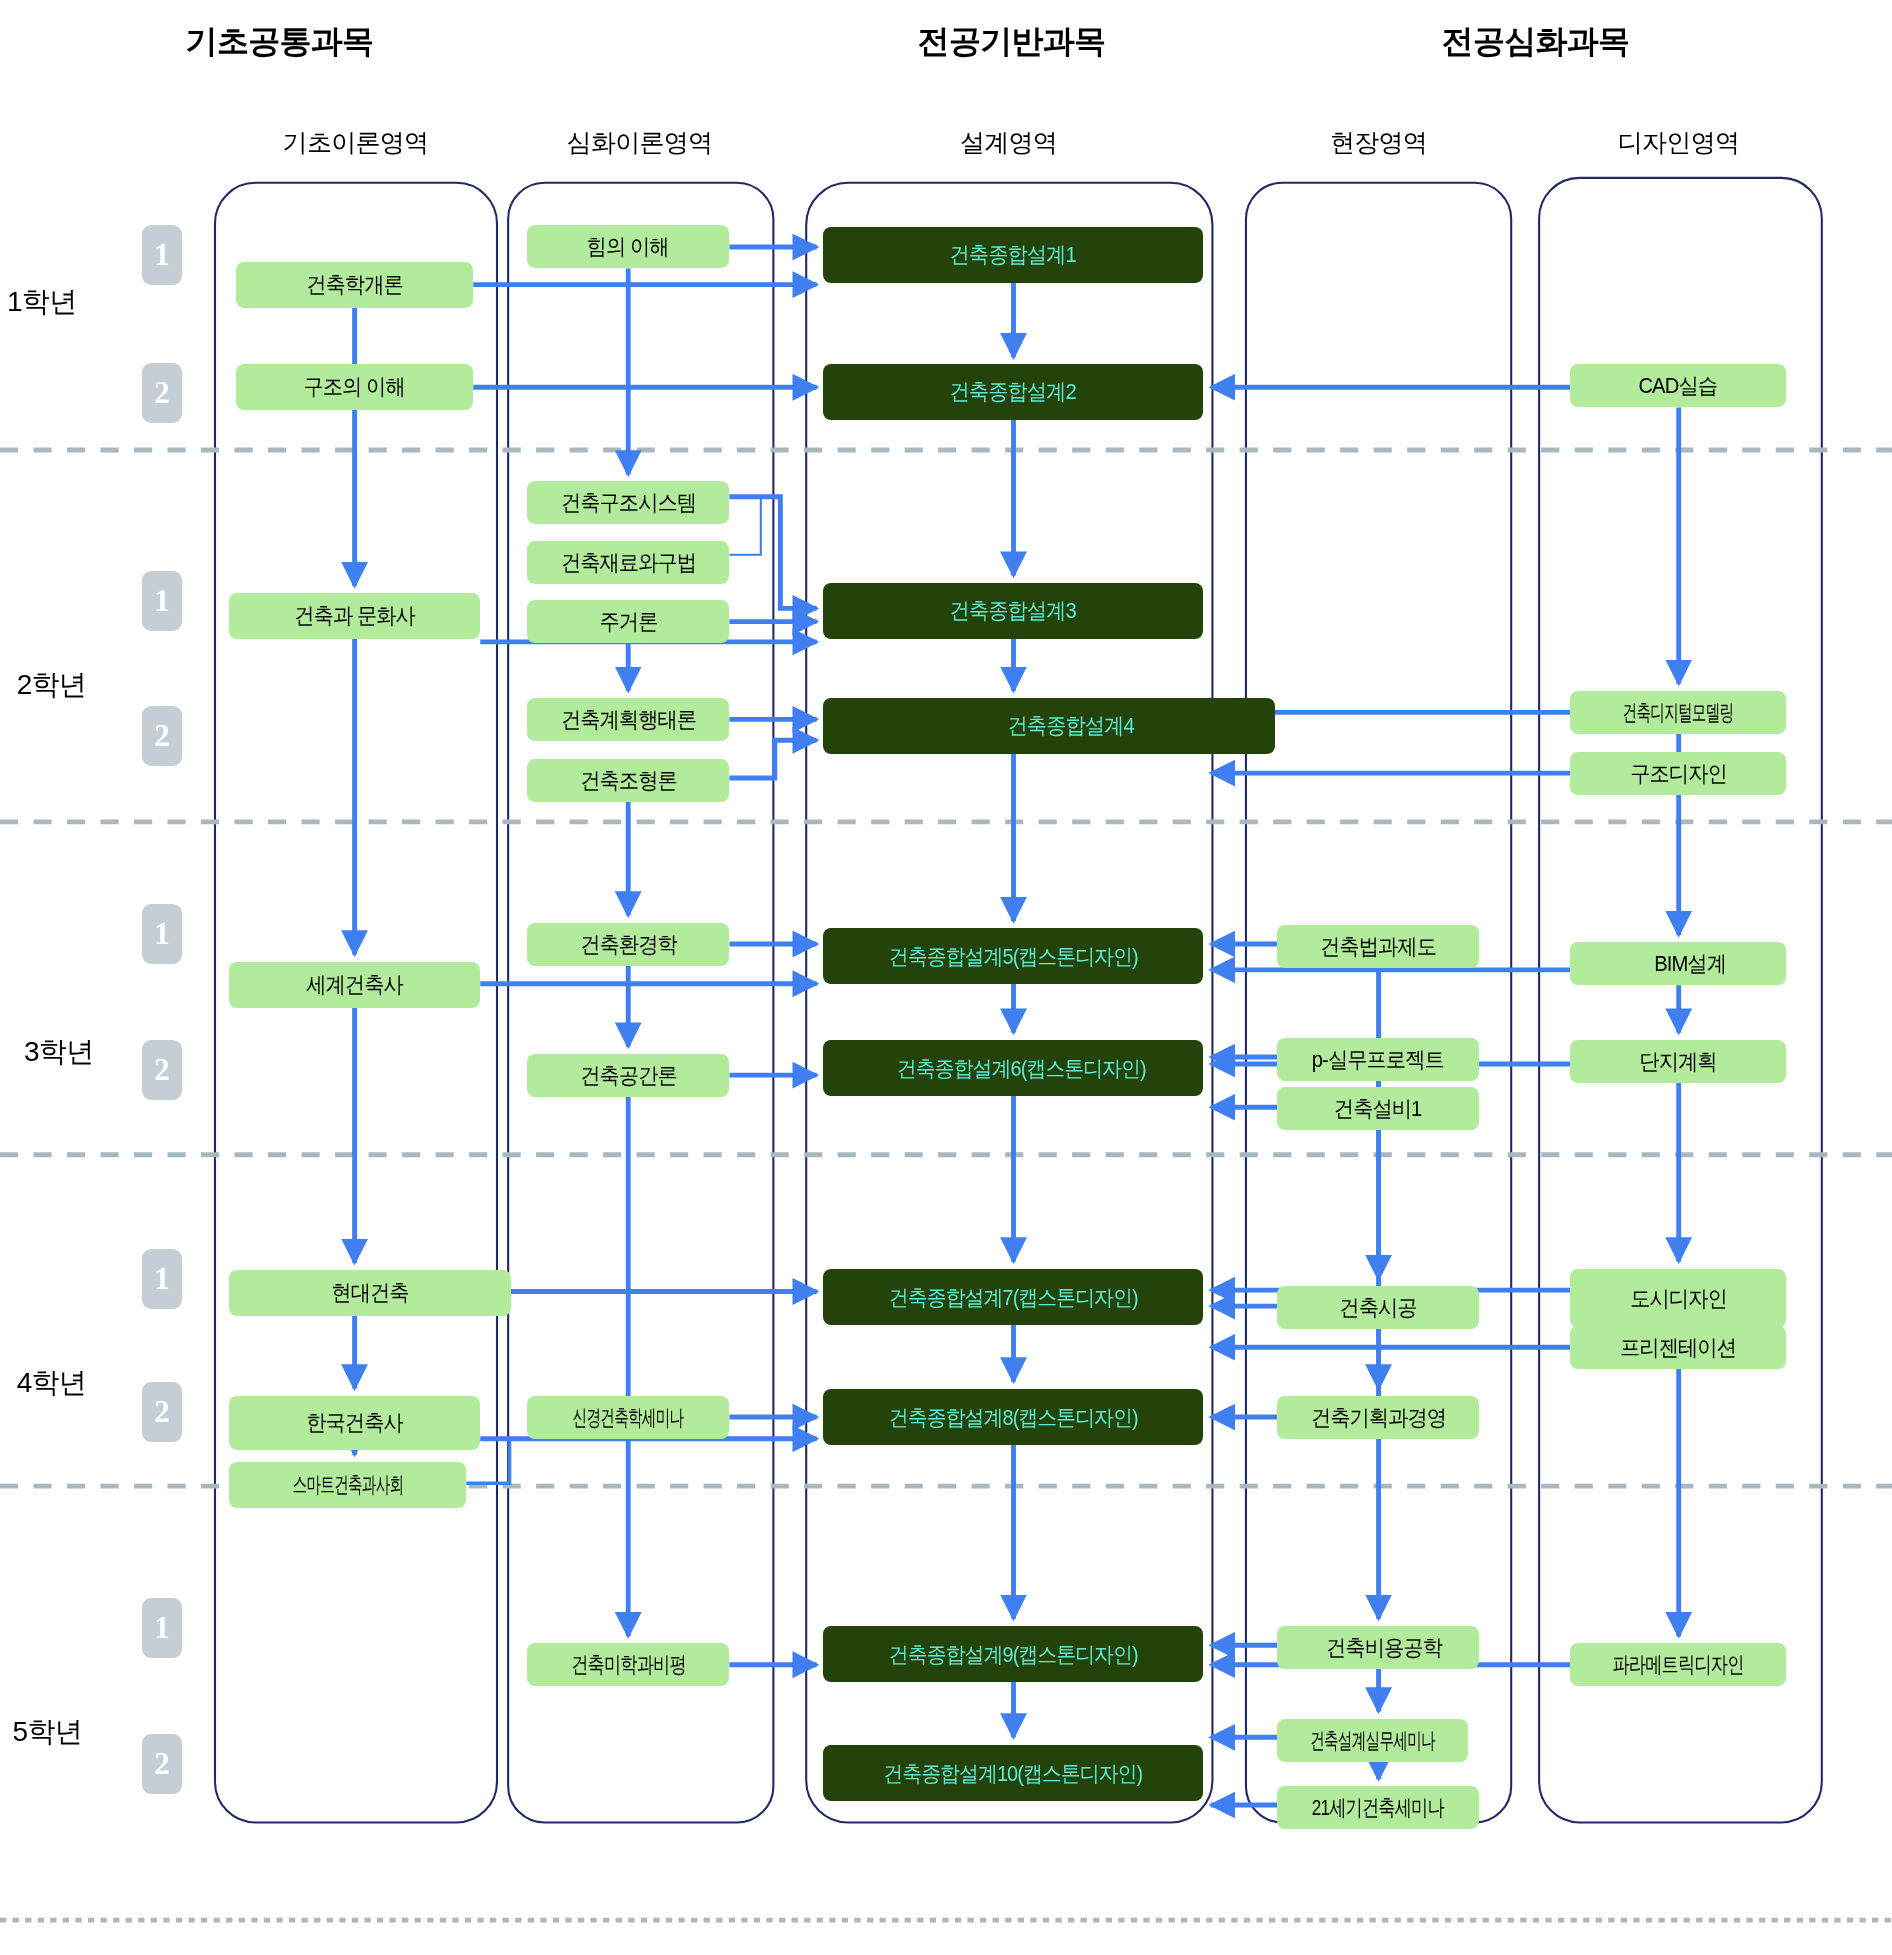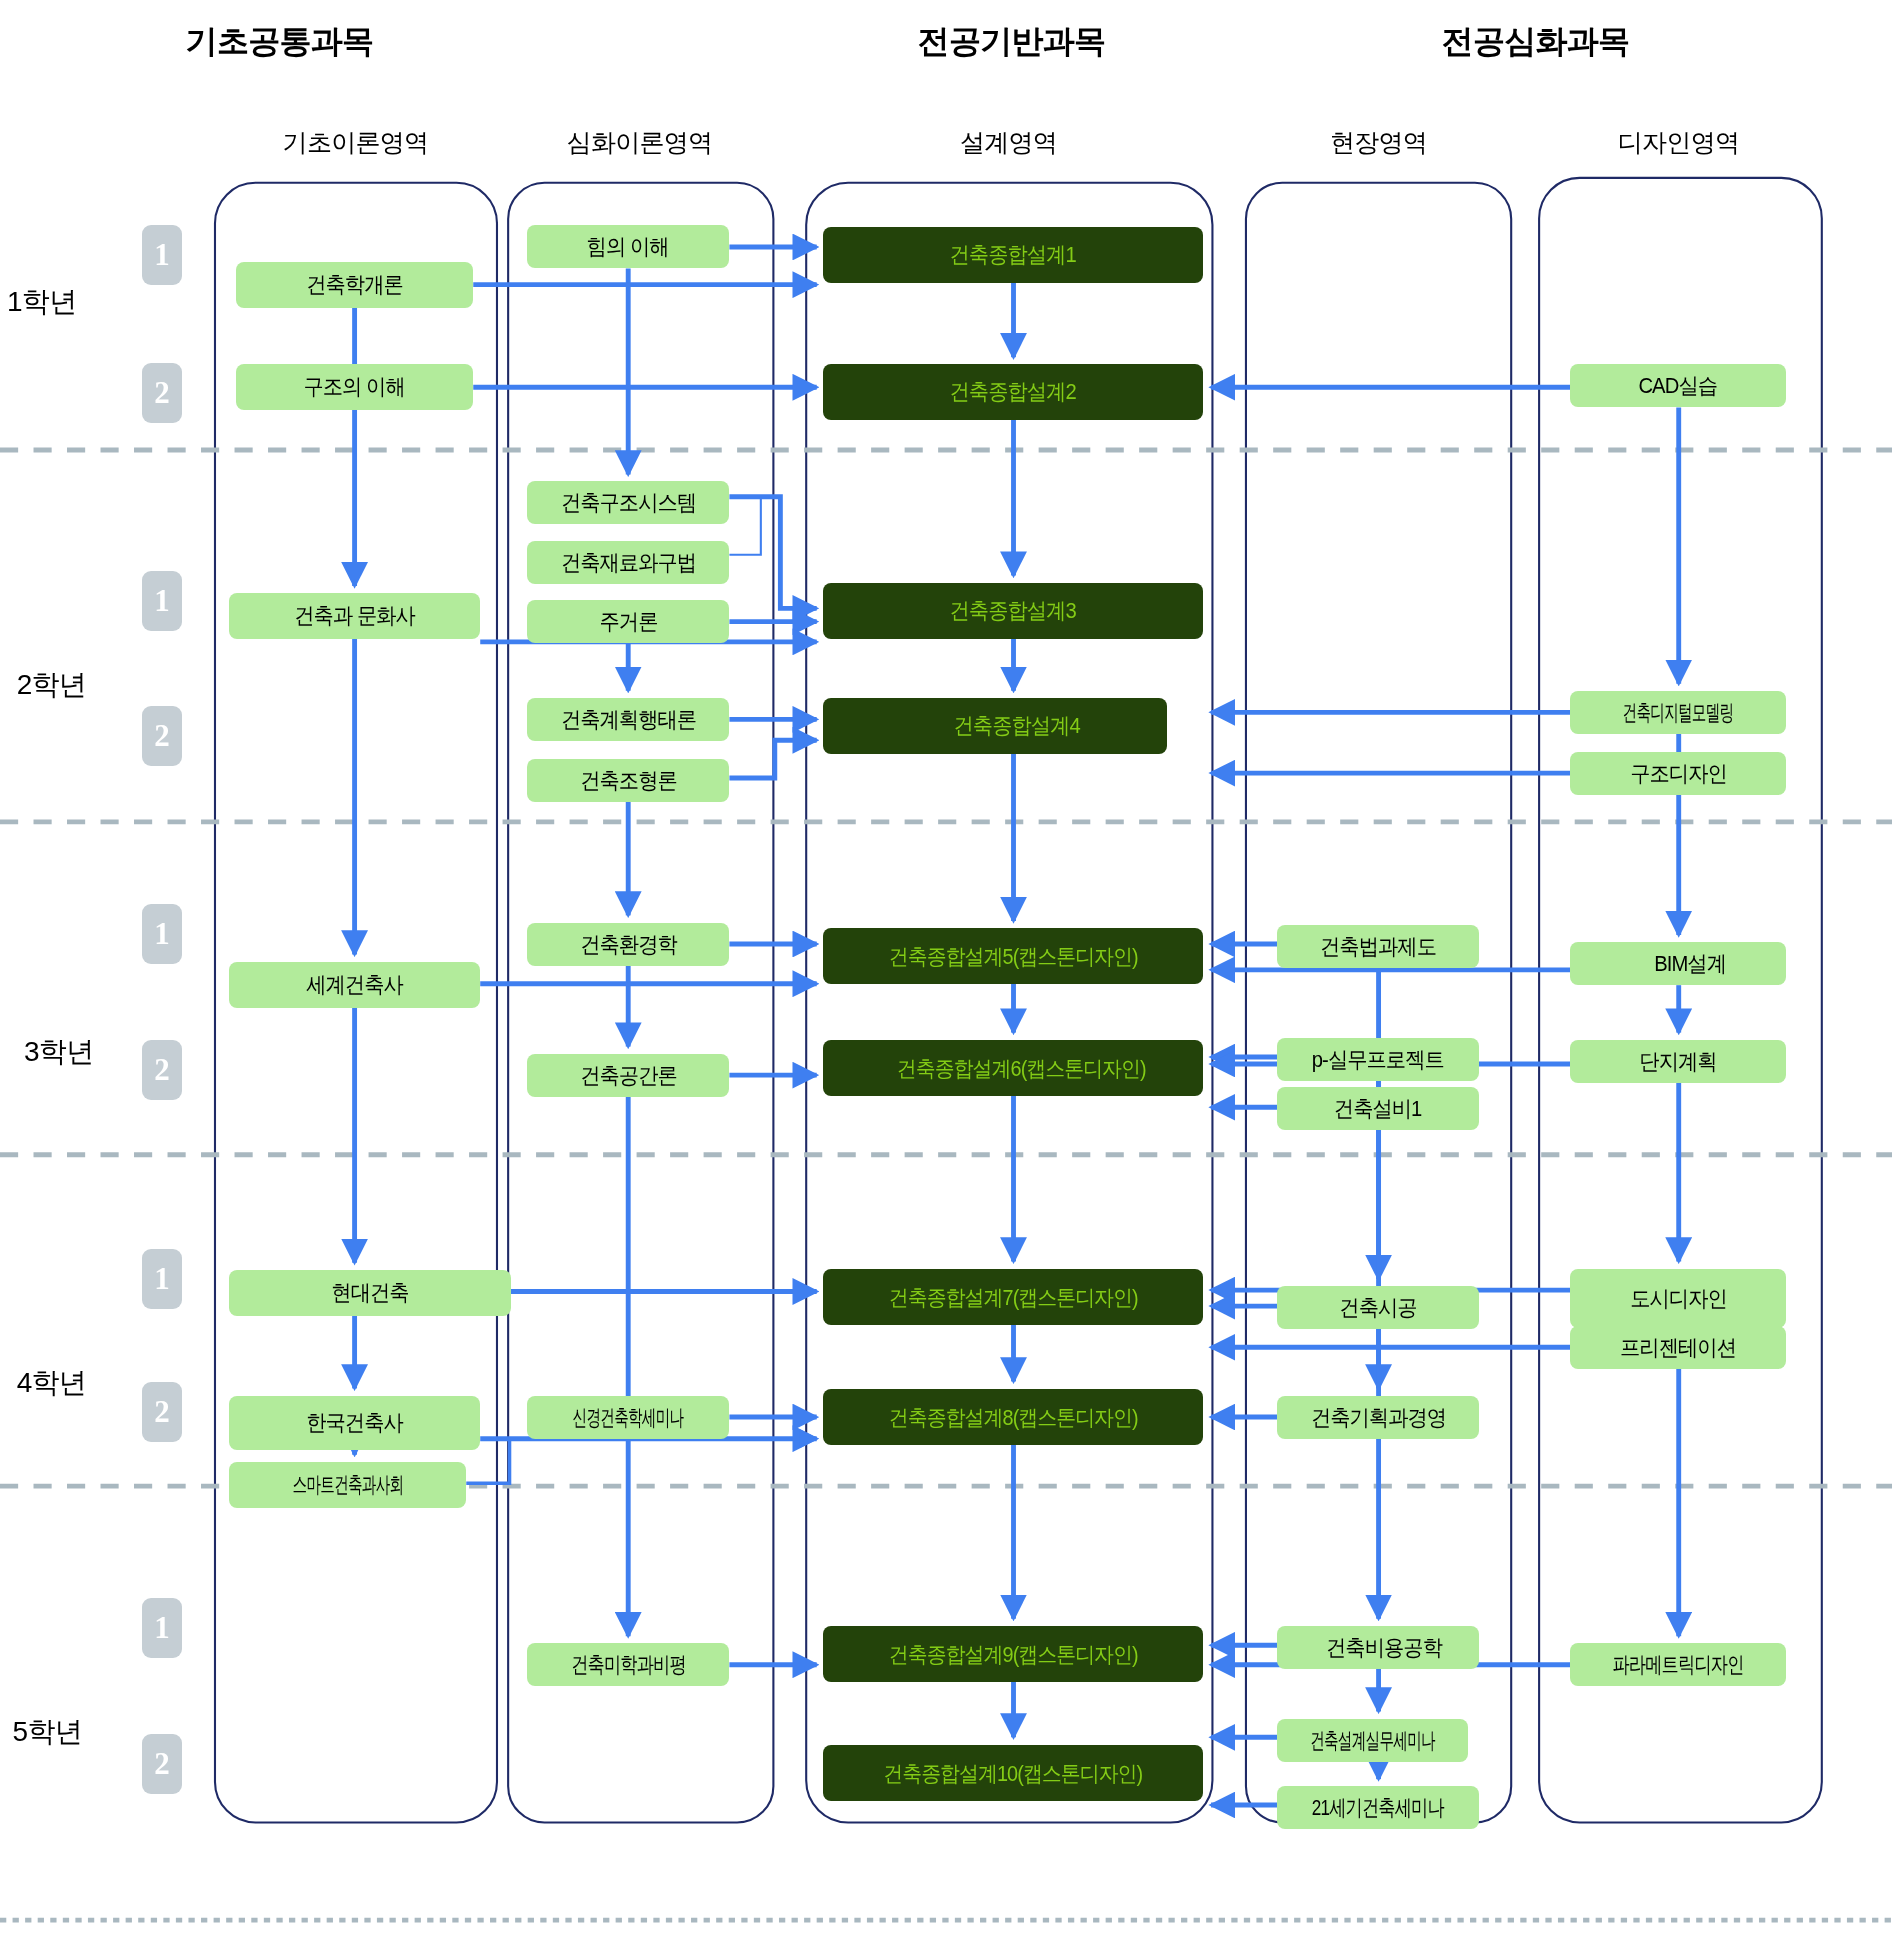--- a/index.html
+++ b/index.html
@@ -34,21 +34,21 @@
   }
 
   
   .course{
     position:absolute;box-sizing:border-box;border-radius:8px;
     display:flex;align-items:center;justify-content:center;
     text-align:center;white-space:nowrap;letter-spacing:-1px;
     overflow:hidden;
   }
   .course.light{background:#b2eb9b;color:#000;font-size:22px;}
-  .course.dark{background:#23430a;color:#84cc16;font-size:22px;}
+  .course.dark{background:#23430a;color:#5eead4;font-size:22px;}
   .course.dark.wide{font-size:21.6px;}
   .course .sq{display:inline-block;transform:scaleX(.92);}
   .shrink .sq{transform:scaleX(.66);}
   .shrink2 .sq{transform:scaleX(.78);}
 </style>
 </head>
 <body>
 
 <div id="stage">
 
@@ -235,21 +235,21 @@
       </div>
       <div class="course dark" style="left: 823px; top: 227px; width: 380px; height: 56px;">
         <span class="sq">건축종합설계1</span>
       </div>
       <div class="course dark" style="left: 823px; top: 364px; width: 380px; height: 56px;">
         <span class="sq">건축종합설계2</span>
       </div>
       <div class="course dark" style="left: 823px; top: 583px; width: 380px; height: 56px;">
         <span class="sq">건축종합설계3</span>
       </div>
-      <div class="course dark" style="left: 823px; top: 698px; width: 344px; height: 56px; padding-left: 43px;">
+      <div class="course dark" style="left: 823px; top: 698px; width: 452px; height: 56px; padding-left: 43px;">
         <span class="sq">건축종합설계4</span>
       </div>
       <div class="course dark wide" style="left: 823px; top: 928px; width: 380px; height: 56px;">
         <span class="sq">건축종합설계5(캡스톤디자인)</span>
       </div>
       <div class="course dark wide" style="left: 823px; top: 1040px; width: 380px; height: 56px; padding-left: 16px;">
         <span class="sq">건축종합설계6(캡스톤디자인)</span>
       </div>
       <div class="course dark wide" style="left: 823px; top: 1269px; width: 380px; height: 56px;">
         <span class="sq">건축종합설계7(캡스톤디자인)</span>

